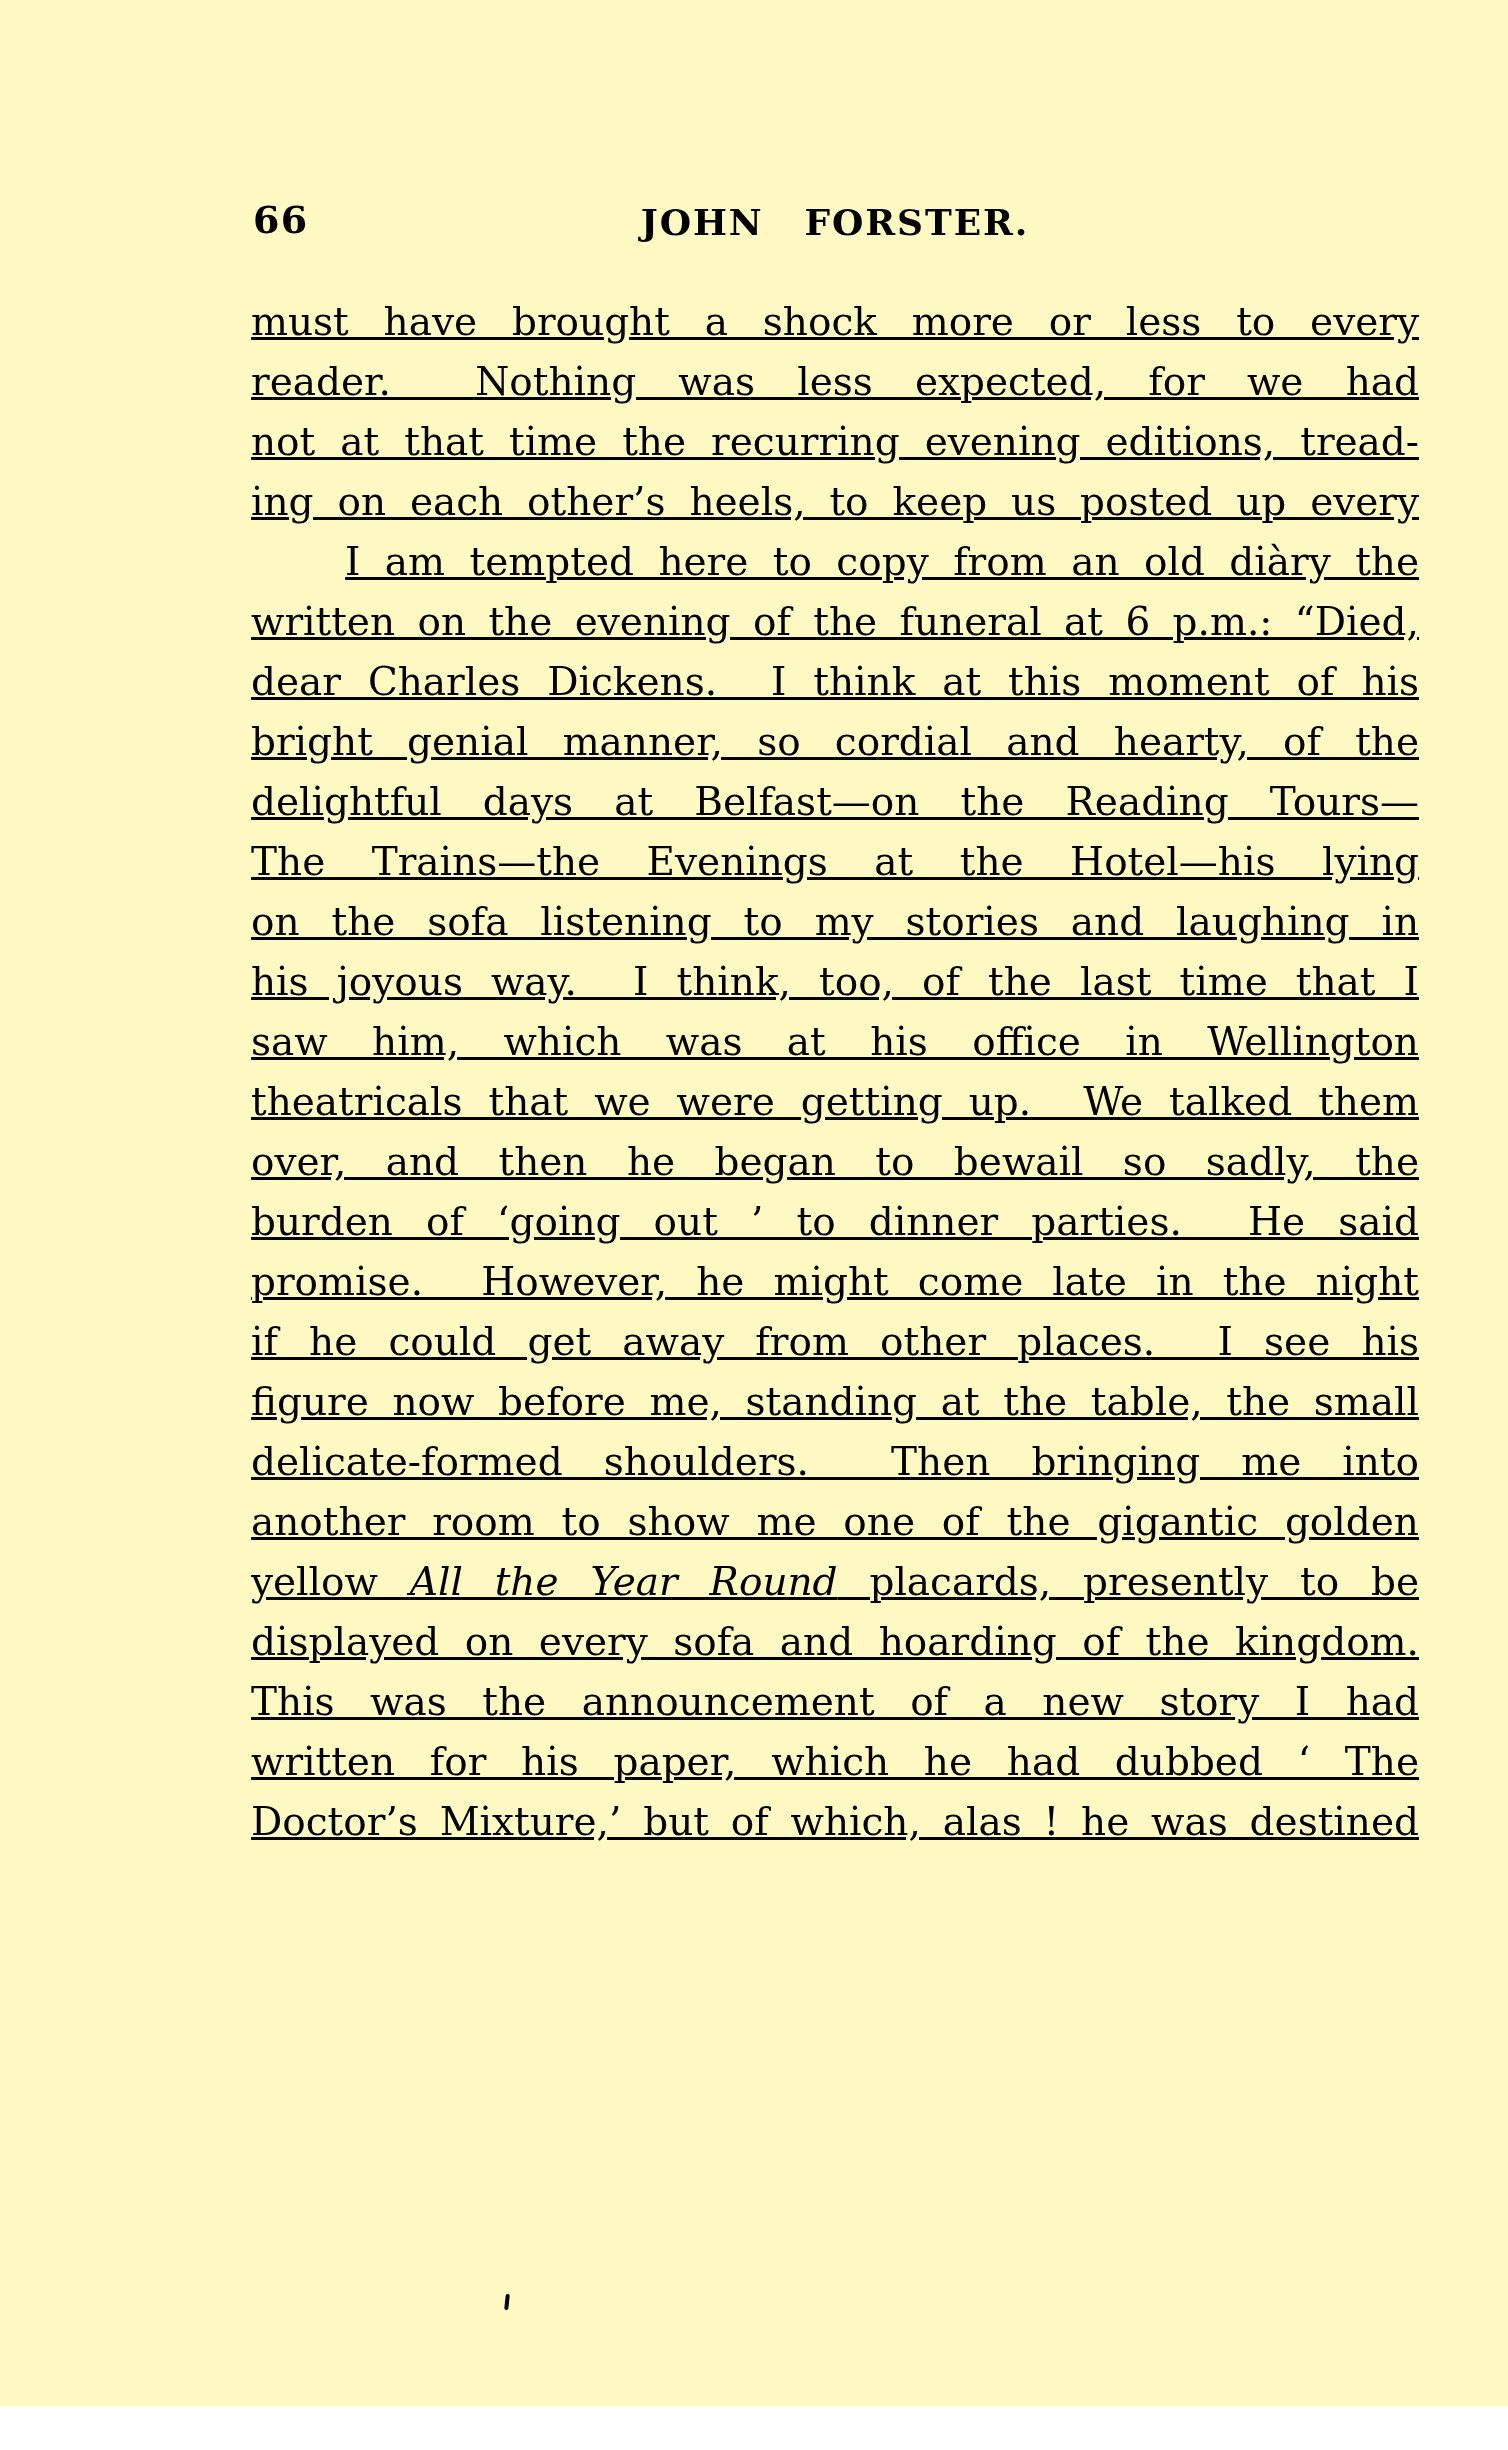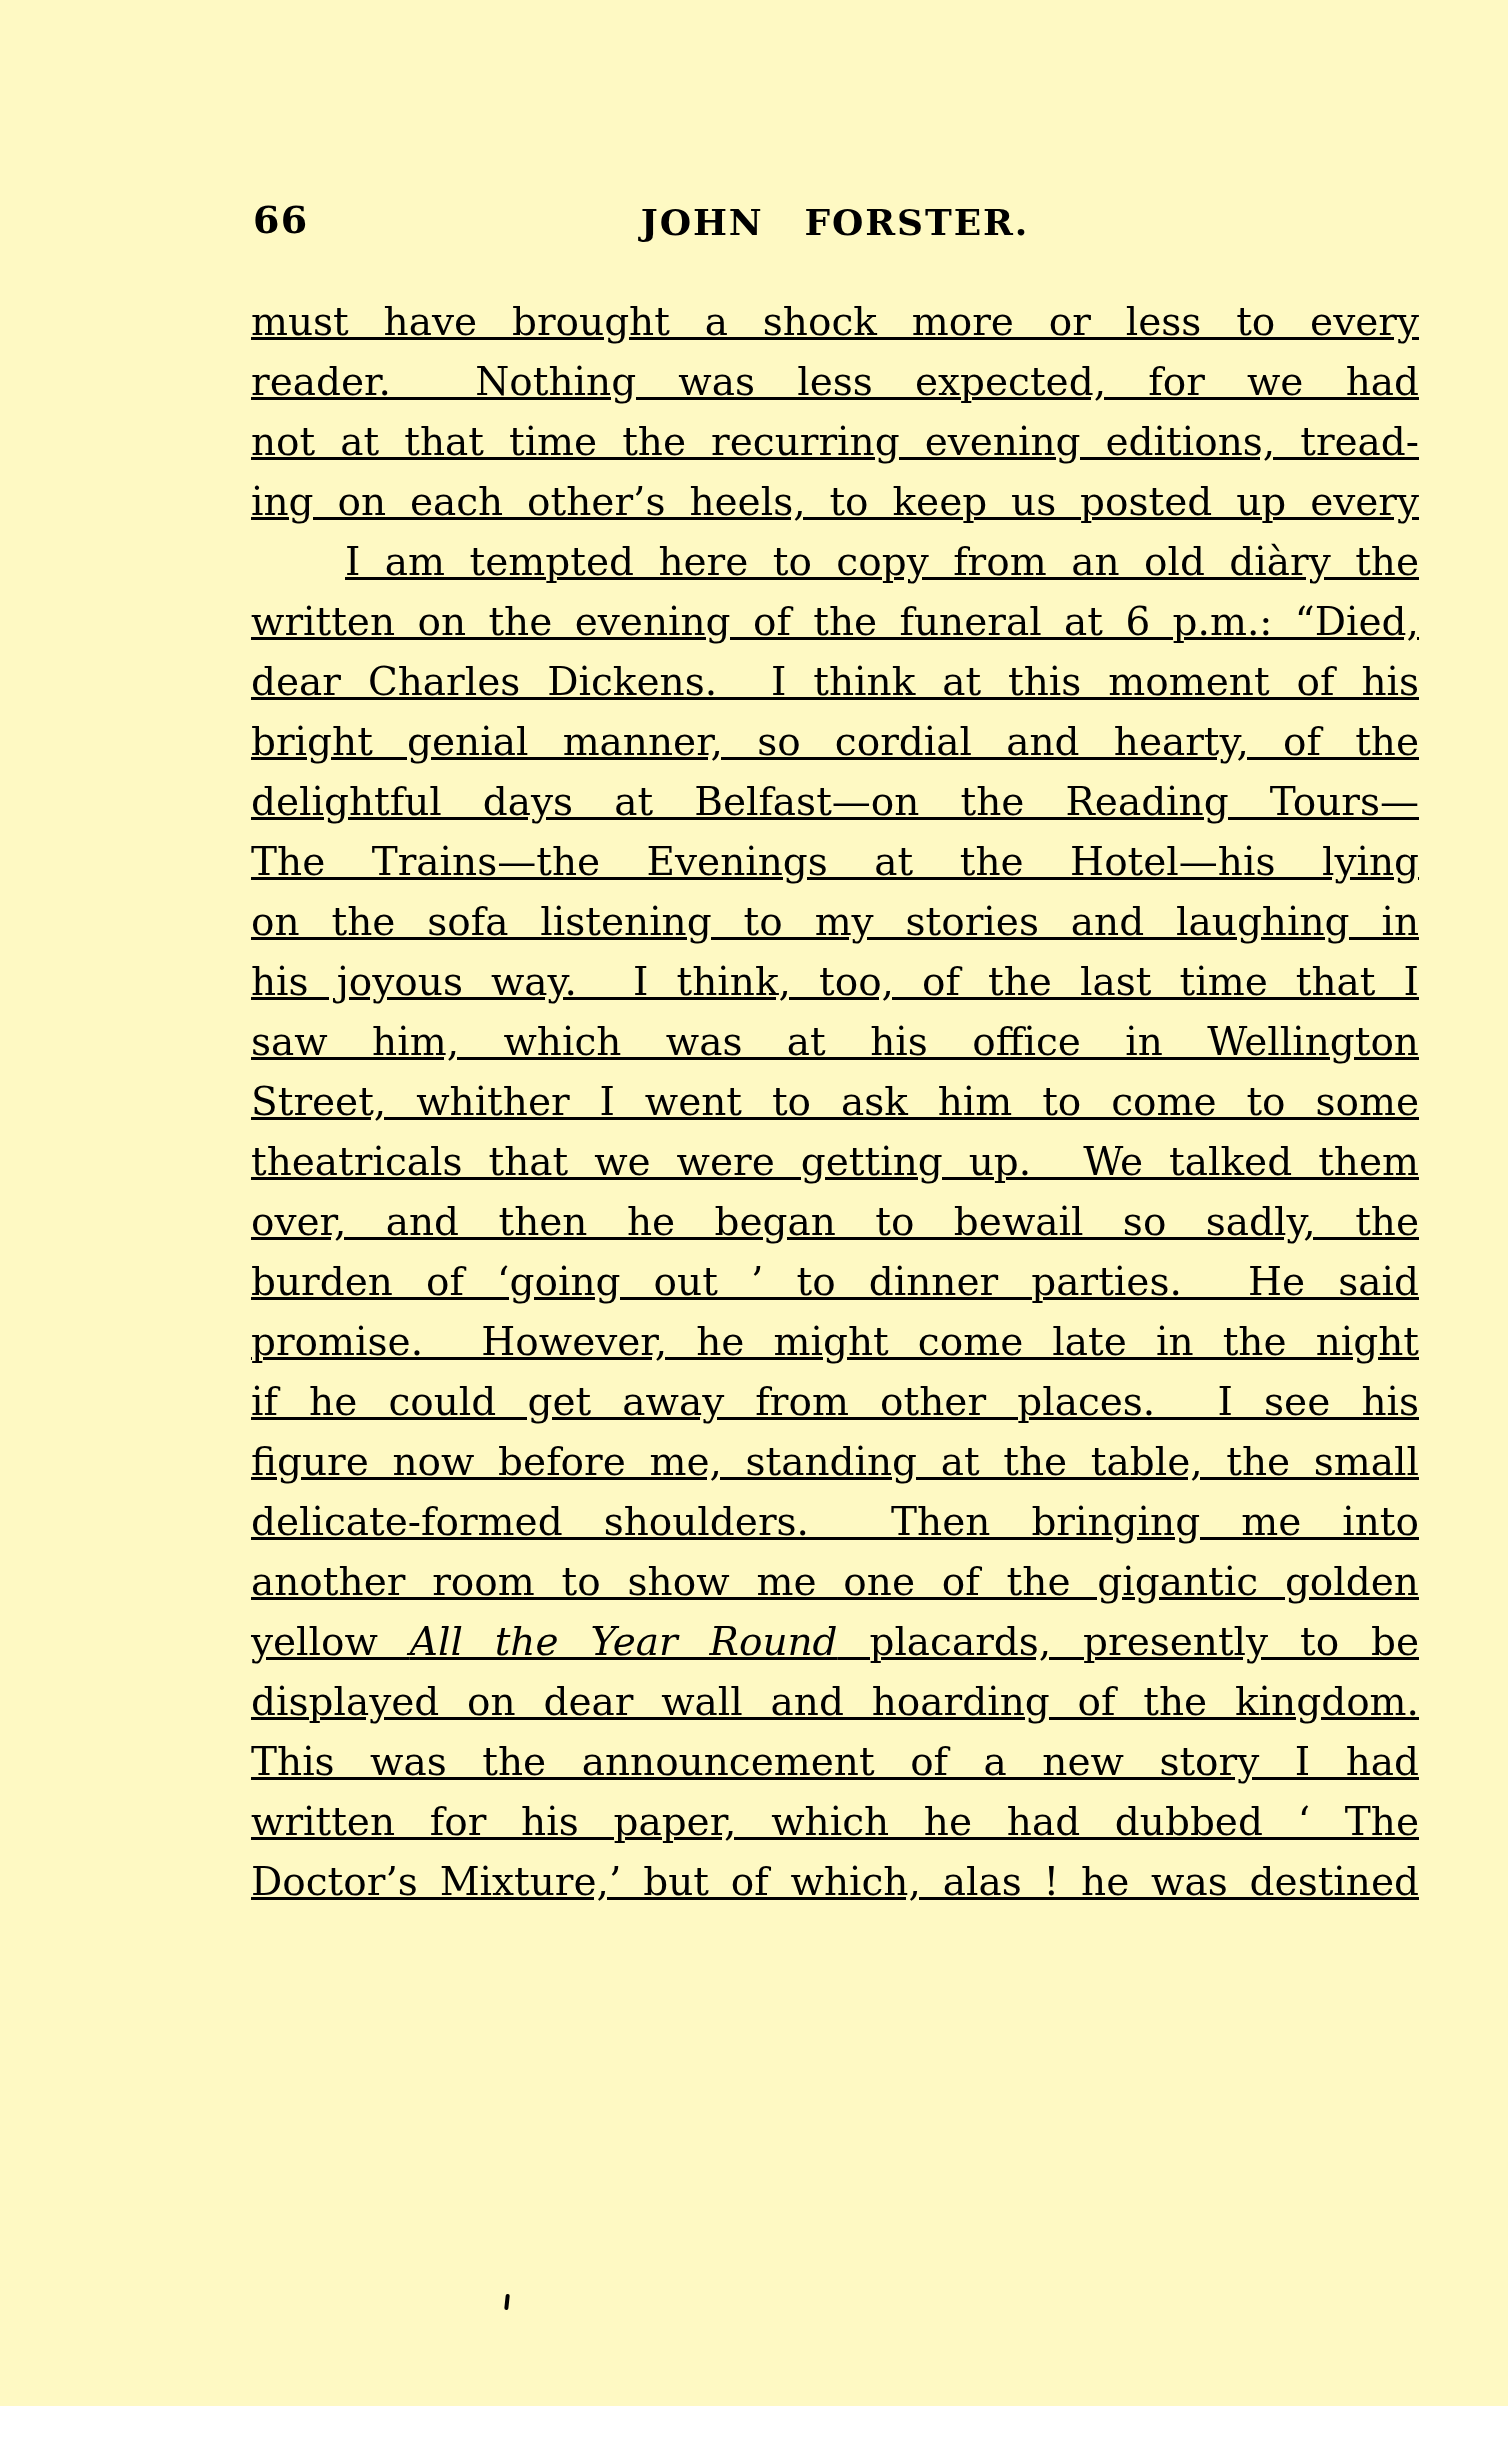--- a/index.html
+++ b/index.html
@@ -78,33 +78,32 @@
     <div class="line">ing on each other’s heels, to keep us posted up every</div>
     <div class="line indent">I am tempted here to copy from an old diàry the</div>
     <div class="line">written on the evening of the funeral at 6 p.m.: “Died,</div>
     <div class="line">dear Charles Dickens.&nbsp; I think at this moment of his</div>
     <div class="line">bright genial manner, so cordial and hearty, of the</div>
     <div class="line">delightful days at Belfast—on the Reading Tours—</div>
     <div class="line">The Trains—the Evenings at the Hotel—his lying</div>
     <div class="line">on the sofa listening to my stories and laughing in</div>
     <div class="line">his joyous way.&nbsp; I think, too, of the last time that I</div>
     <div class="line">saw him, which was at his office in Wellington</div>
-    <div class="line">Street, whither I went to ask him to come to some</div>
     <div class="line">theatricals that we were getting up.&nbsp; We talked them</div>
     <div class="line">over, and then he began to bewail so sadly, the</div>
     <div class="line">burden of ‘going out ’ to dinner parties.&nbsp; He said</div>
     <div class="line">promise.&nbsp; However, he might come late in the night</div>
     <div class="line">if he could get away from other places.&nbsp; I see his</div>
     <div class="line">figure now before me, standing at the table, the small</div>
     <div class="line">delicate-formed shoulders.&nbsp; Then bringing me into</div>
     <div class="line">another room to show me one of the gigantic golden</div>
     <div class="line">
       <span>yellow </span><span class="italic">All the Year Round</span><span> placards, presently to be</span>
     </div>
-    <div class="line">displayed on dear wall and hoarding of the kingdom.</div>
+    <div class="line">displayed on every sofa and hoarding of the kingdom.</div>
     <div class="line">This was the announcement of a new story I had</div>
     <div class="line">written for his paper, which he had dubbed ‘ The</div>
     <div class="line">Doctor’s Mixture,’ but of which, alas ! he was destined</div>
   </div>
 
   <div class="ink-speck"></div>
 
 </div>
 
 

